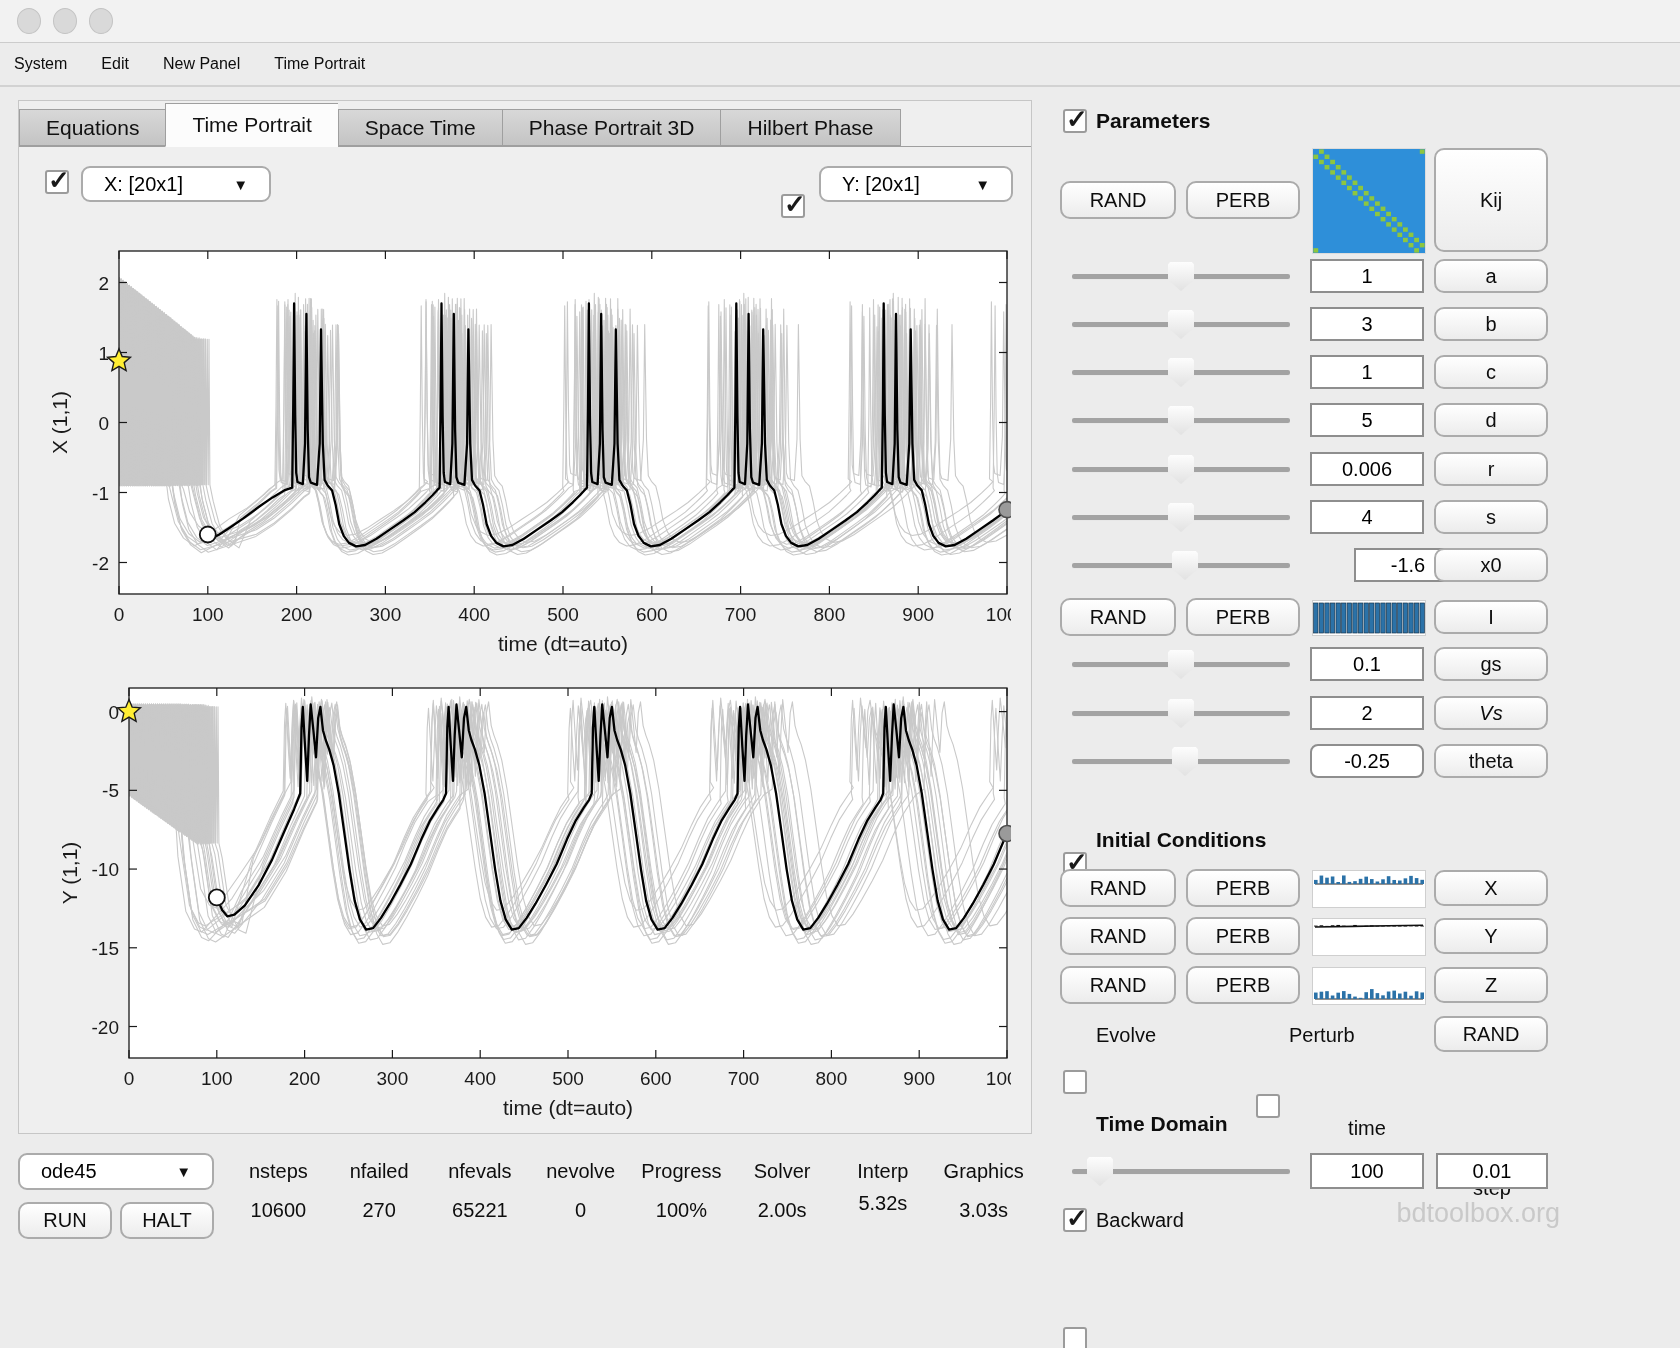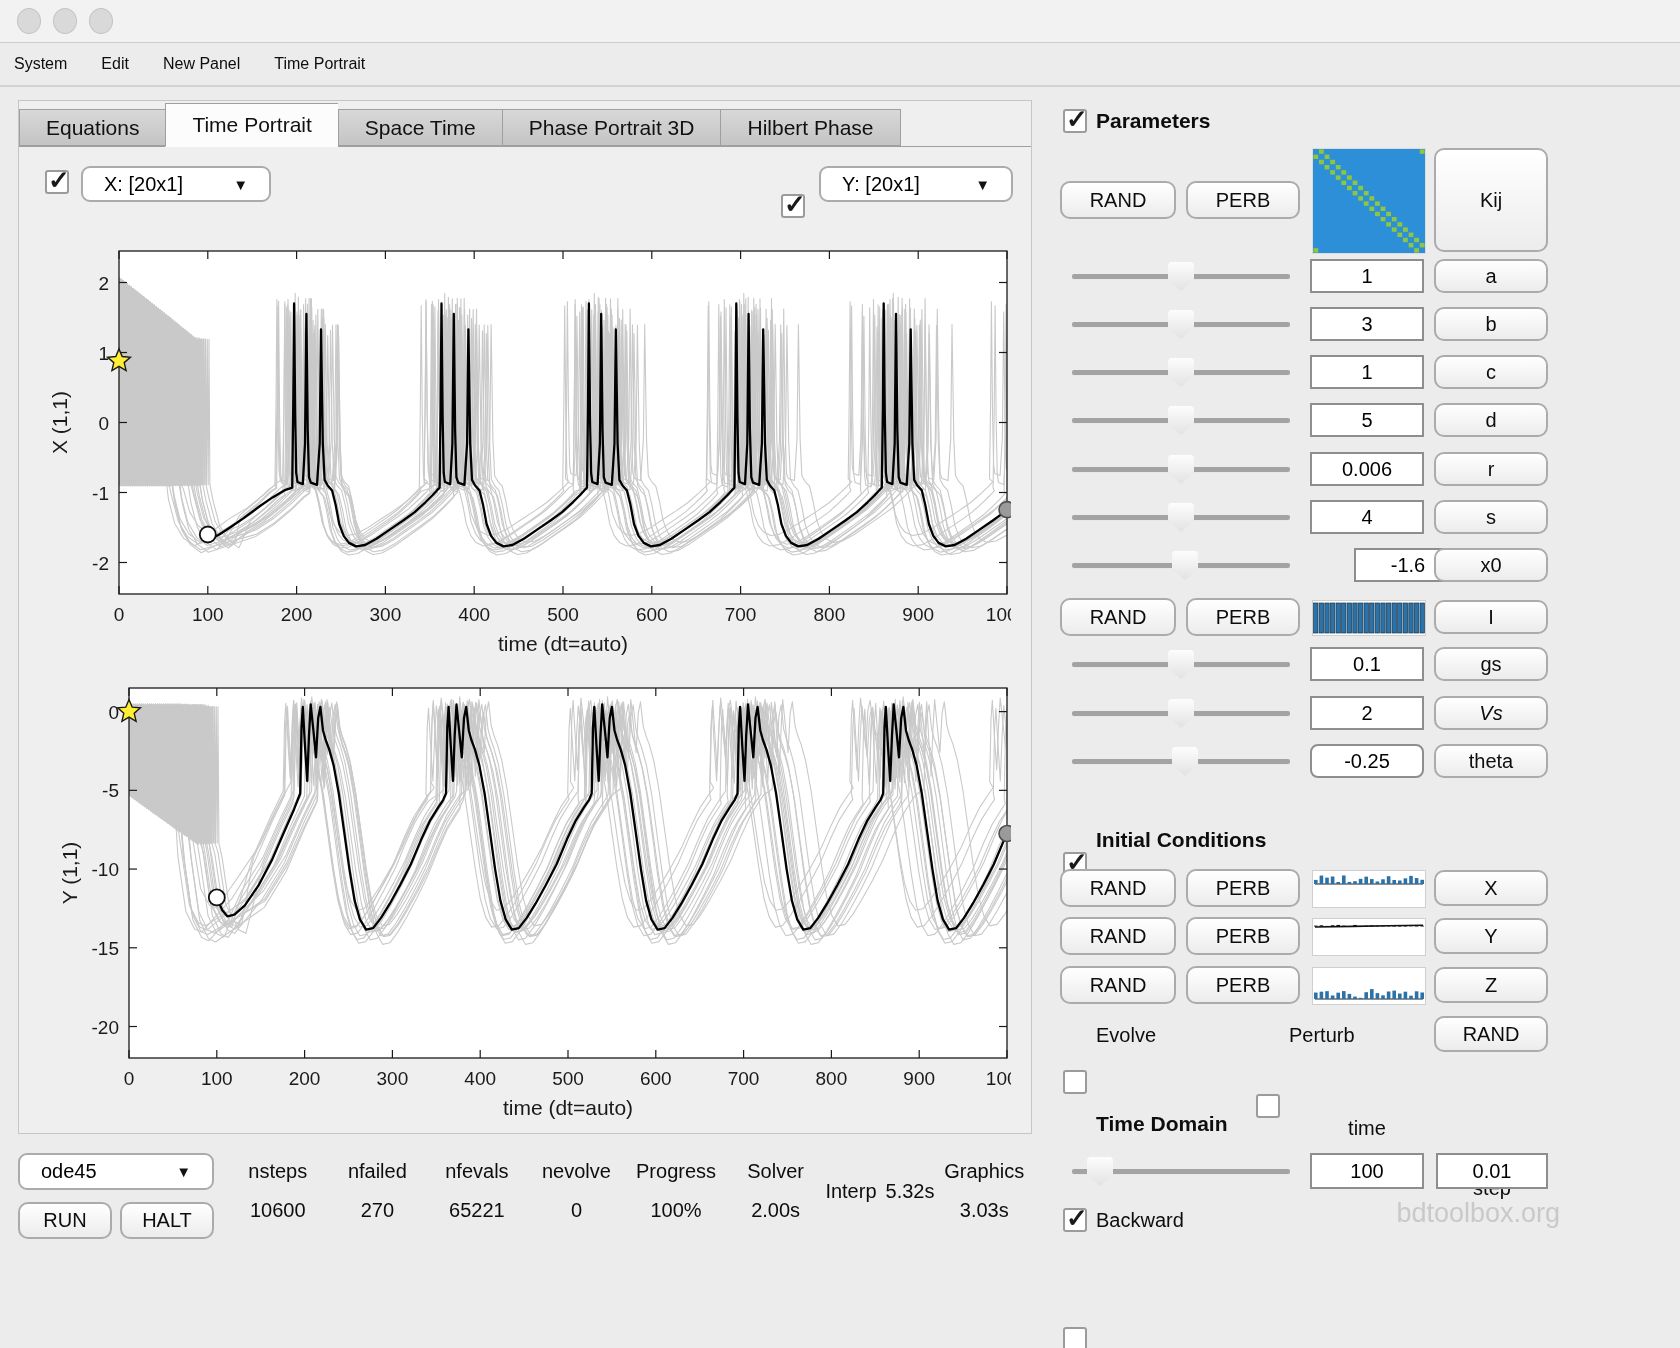--- a/index.html
+++ b/index.html
@@ -391,21 +391,21 @@
           <div class="small-label">0</div>
         </div>
         <div style="flex:1;display:flex;flex-direction:column;align-items:center;gap:16px;">
           <div class="small-label">Progress</div>
           <div class="small-label">100%</div>
         </div>
         <div style="flex:1;display:flex;flex-direction:column;align-items:center;gap:16px;">
           <div class="small-label">Solver</div>
           <div class="small-label">2.00s</div>
         </div>
-        <div style="flex:1;display:flex;flex-direction:row;align-items:center;gap:9px;">
+        <div style="flex:1;display:flex;flex-direction:column;align-items:center;gap:9px;">
           <div class="small-label">Interp</div>
           <div class="small-label">5.32s</div>
         </div>
         <div style="flex:1;display:flex;flex-direction:column;align-items:center;gap:16px;">
           <div class="small-label">Graphics</div>
           <div class="small-label">3.03s</div>
         </div>
       </div>
   </div>
 

